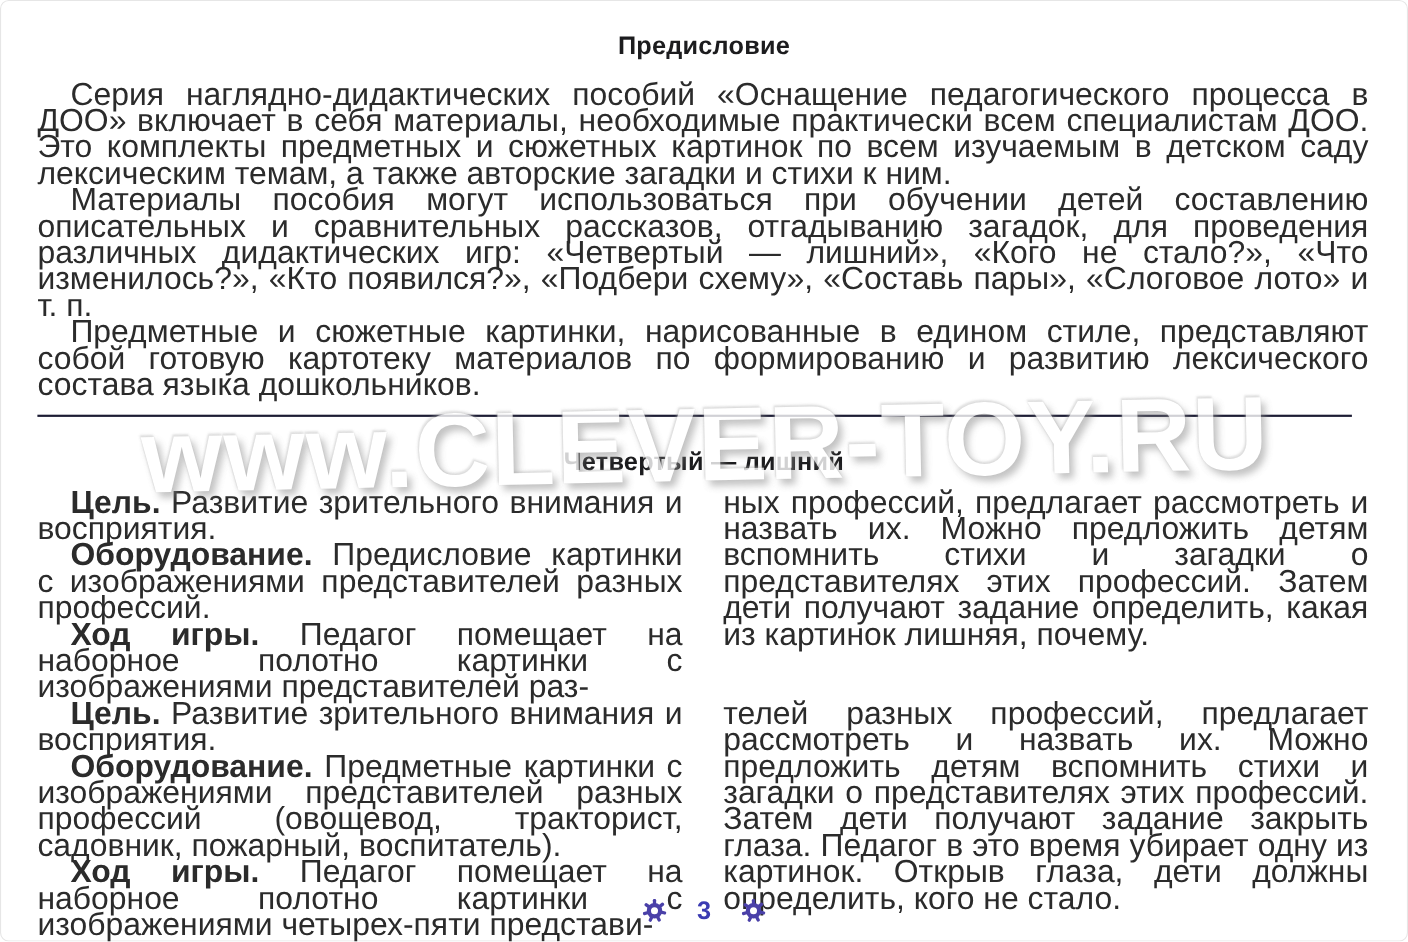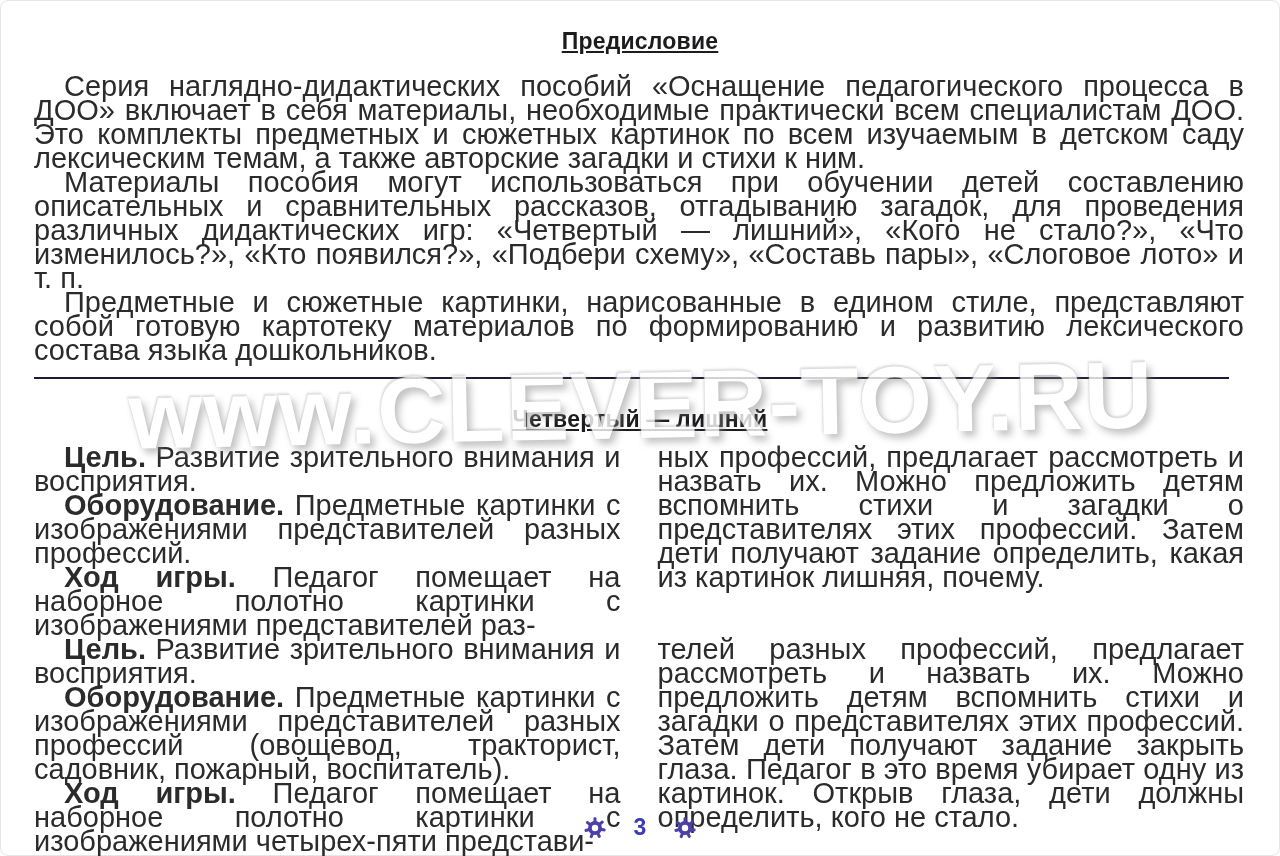--- a/index.html
+++ b/index.html
@@ -18,21 +18,20 @@
     padding-top: 27px;
   }
   .content { position: relative; z-index: 1; }
 
   h1.preface-title, h2.section-title {
     margin: 0; text-align: center;
     font-size: 23px; font-weight: bold;
     color: var(--heading, #1c1c1e);
     line-height: 26px;
     letter-spacing: 0.2px;
-    text-decoration: underline;
   }
   .body-text, .col p {
     margin: 0;
     font-size: 29px; line-height: 24px;
     color: var(--text, #2b2b2b);
     text-align: justify;
     text-indent: 30px;
   }
   .preface-block { margin: 20px 35px 0 33px; }
   .divider {
@@ -86,21 +85,21 @@
       <p class="body-text">Материалы пособия могут использоваться при обучении детей составлению описательных и сравнительных рассказов, отгадыванию загадок, для проведения различных дидактических игр: «Четвертый — лишний», «Кого не стало?», «Что изменилось?», «Кто появился?», «Подбери схему», «Составь пары», «Слоговое лото» и т. п.</p>
       <p class="body-text">Предметные и сюжетные картинки, нарисованные в едином стиле, представляют собой готовую картотеку материалов по формированию и развитию лексического состава языка дошкольников.</p>
     </div>
 
     <div class="divider"></div>
 
     <h2 class="section-title">Четвертый — лишний</h2>
     <div class="columns">
       <div class="col">
         <p><b>Цель.</b><span> Развитие зрительного внимания и восприятия.</span></p>
-        <p><b>Оборудование.</b><span> Предметные картинки с изображениями представителей разных профессий.</span></p>
+        <p><b>Оборудование.</b><span> Предисловие картинки с изображениями представителей разных профессий.</span></p>
         <p><b>Ход игры.</b><span> Педагог помещает на наборное полотно картинки с изображениями представителей раз-</span></p>
       </div>
       <div class="col">
         <p style="text-indent:0">ных профессий, предлагает рассмотреть и назвать их. Можно предложить детям вспомнить стихи и загадки о представителях этих профессий. Затем дети получают задание определить, какая из картинок лишняя, почему.</p>
       </div>
     </div>
 
     <div class="columns">
       <div class="col">
         <p><b>Цель.</b><span> Развитие зрительного внимания и восприятия.</span></p>

